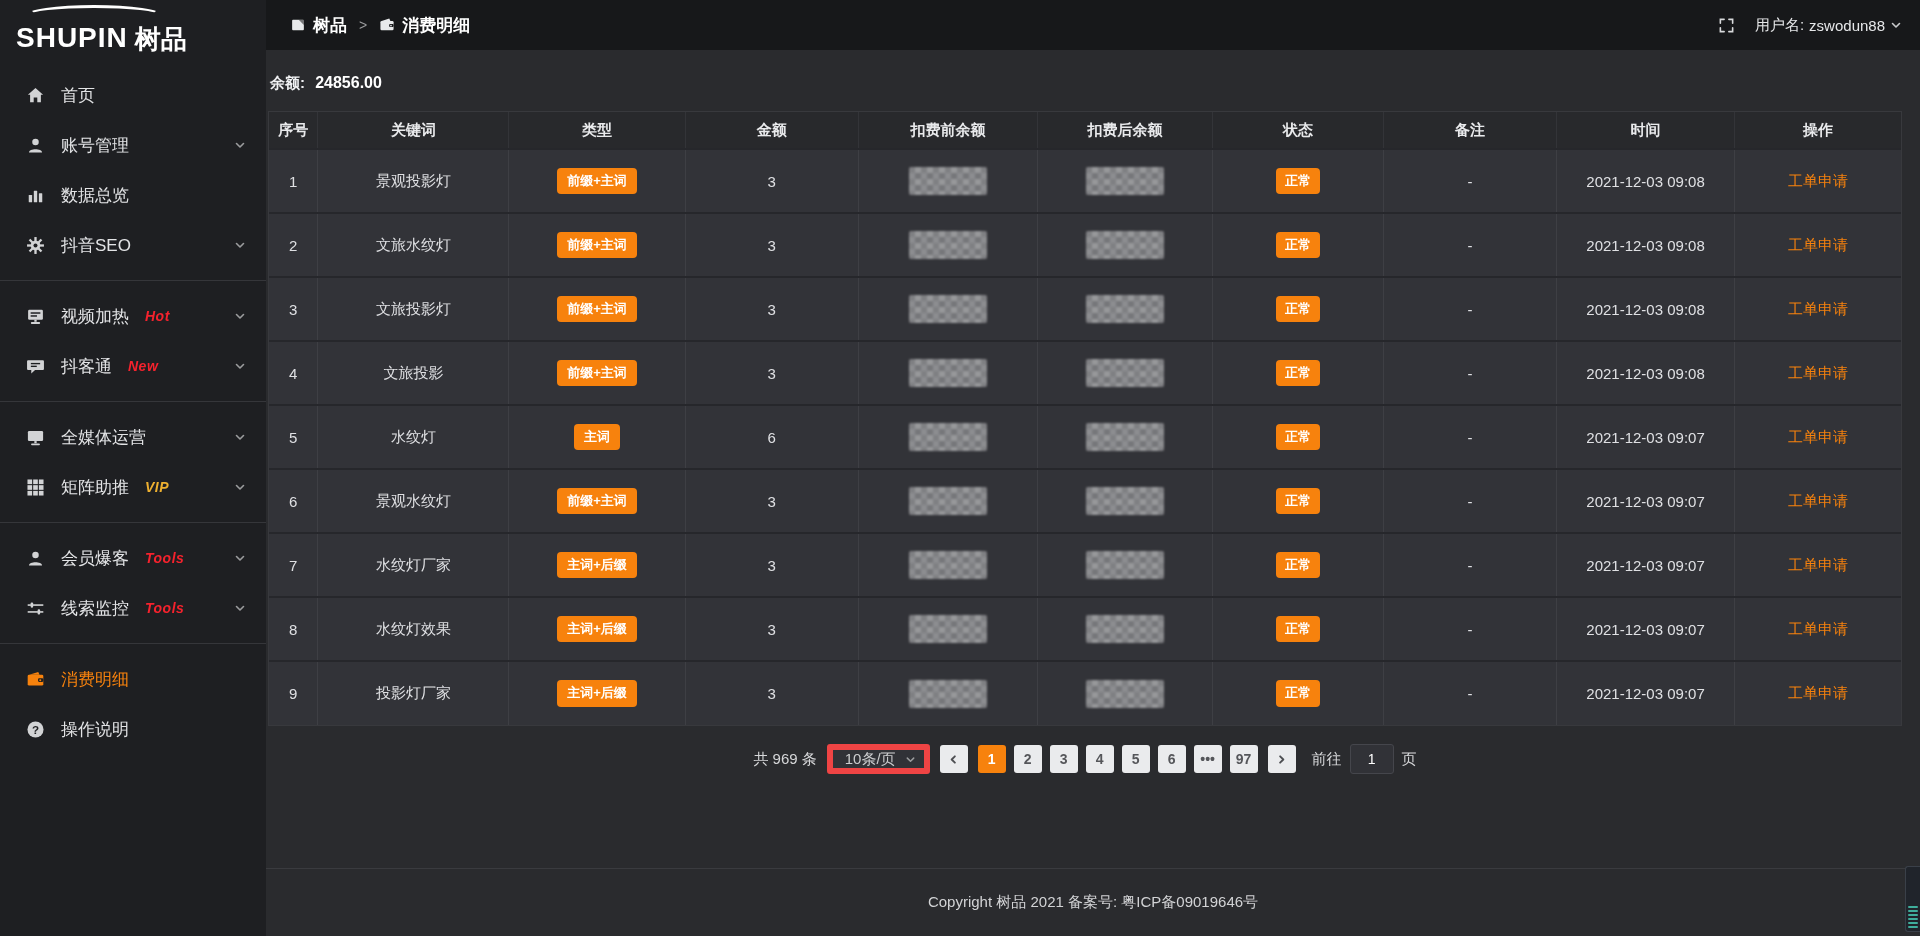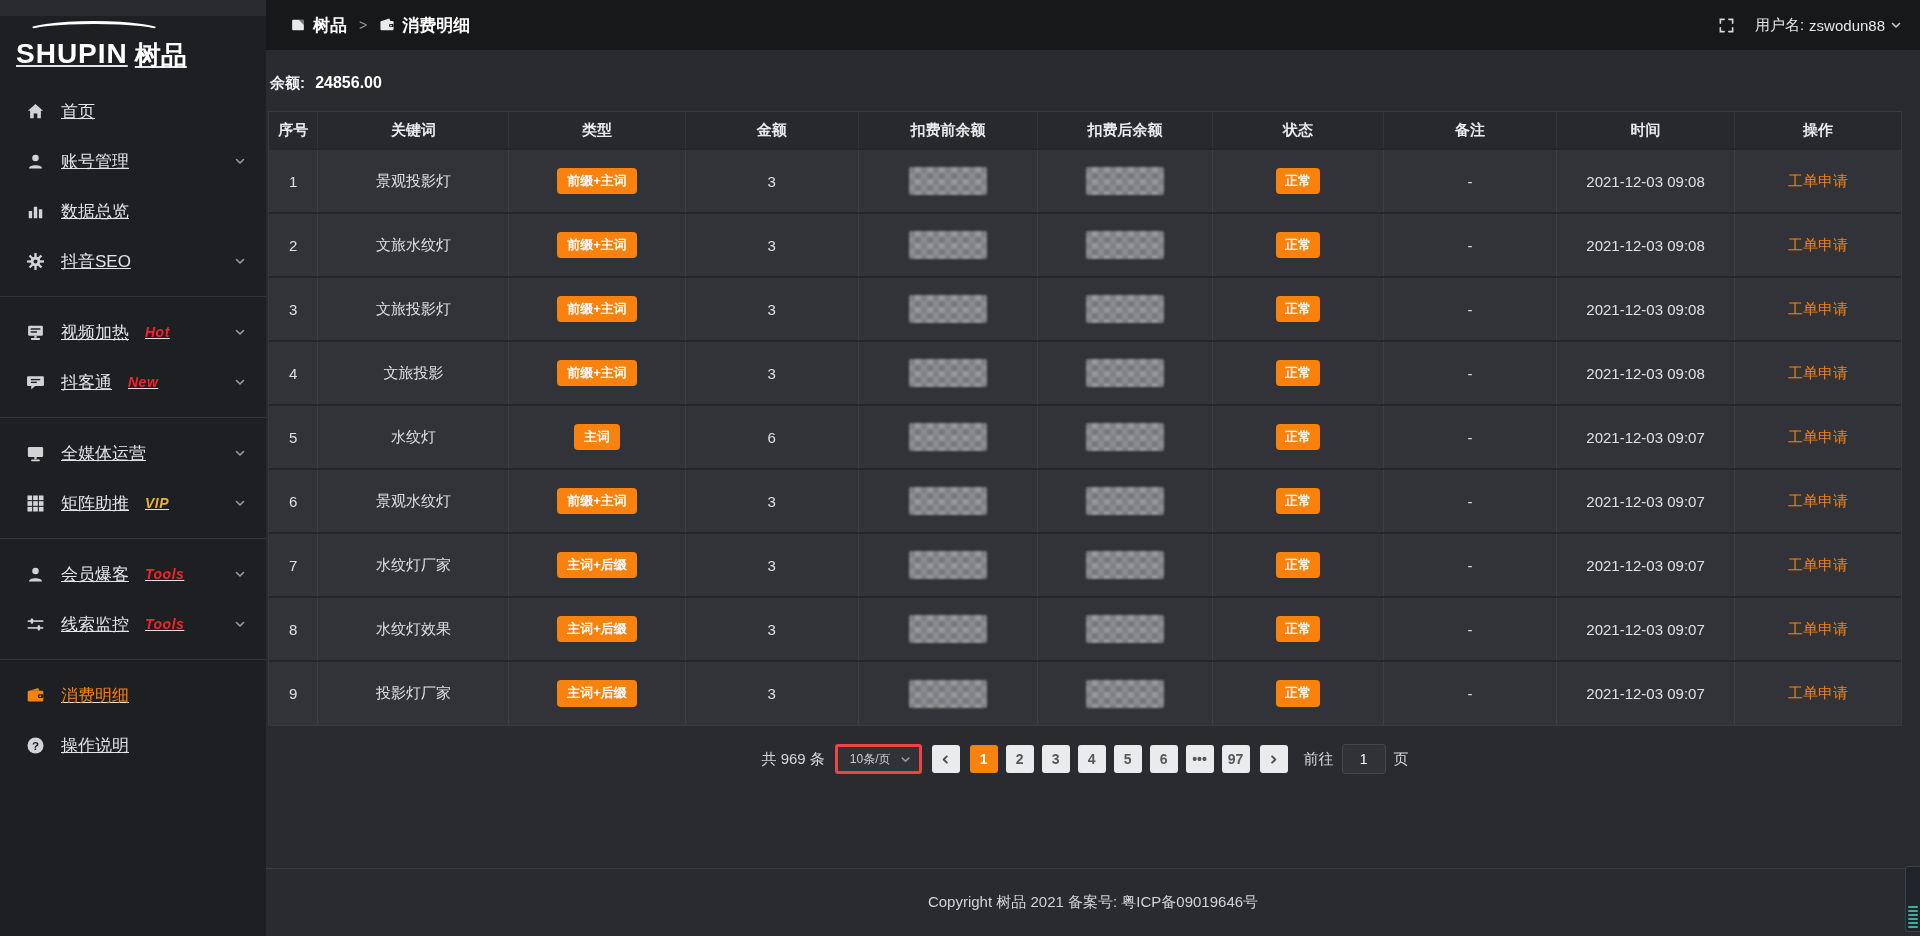--- a/index.html
+++ b/index.html
@@ -5,22 +5,22 @@
   * { box-sizing: border-box; margin: 0; padding: 0; }
   html,body { width:1920px; height:936px; }
   body {
     font-family: "Liberation Sans", "DejaVu Sans", sans-serif;
     background:#2a2b2e; color:#e3e4e6; position:relative; overflow:hidden;
   }
   .icon svg { width:100%; height:100%; display:block; }
 
   
   .sidebar {
-    position:absolute; left:0; top:16px; bottom:0; width:266px;
-    background:#1e1f22; z-index:3;text-decoration:underline; --hole:#1e1f22;
+    position:absolute; left:0; top:0; bottom:0; width:266px;
+    background:#1e1f22; z-index:3; --hole:#1e1f22;
   }
   .logo { position:relative; padding:16px 0 10px 16px; height:62px; display:flex; align-items:flex-end; }
   .logo-arc { position:absolute; top:5px; left:26px; width:136px; height:20px;
     border:3px solid transparent; border-top-color:#ffffff; border-radius:50%; }
   .logo-en { font-size:28px; font-weight:800; letter-spacing:1px; color:#fff; line-height:1; }
   .logo-cn { font-size:26px; font-weight:800; color:#fff; margin-left:7px; line-height:1; }
   .menu { margin-top:8px; }
   .menu-item { height:50px; display:flex; align-items:center; padding:0 20px 0 26px; cursor:pointer; }
   .mi-icon { width:19px; height:19px; margin-right:16px; color:#d2d3d5; flex:none; }
   .mi-label { font-size:17px; color:#e3e4e6; white-space:nowrap; }
@@ -72,22 +72,22 @@
   .status-badge { padding:6px 9px; }
   .masked {
     display:inline-block; width:78px; height:28px; border-radius:2px; vertical-align:middle;
     background-image:conic-gradient(#a0a1a3 25%, #7c7d80 0 50%, #949598 0 75%, #86878a 0);
     background-size:12px 12px; filter:blur(1.2px); opacity:.92;
   }
   .action-link { color:#f7820d; font-size:15px; cursor:pointer; }
 
   
   .pagination { margin:18px 18px 0 2px; display:flex; align-items:center; justify-content:center; gap:10px; font-size:15px; color:#d6d7d9; }
-  .page-size { position:relative; height:30px; background:#313237; border:3px solid #ef4444; border-radius:3px;
-    display:flex; align-items:center; padding:0 28px 0 12px; font-size:12px; color:#cbccce; cursor:pointer; }
+  .page-size { position:relative; height:30px; background:#313237; border:6px solid #ef4444; border-radius:3px;
+    display:flex; align-items:center; padding:0 28px 0 12px; font-size:15px; color:#cbccce; cursor:pointer; }
   .ps-chevron { position:absolute; right:8px; width:11px; height:11px; color:#9b9c9e; }
   .page-list { display:flex; align-items:center; gap:8px; }
   .page-btn, .nav-btn {
     min-width:28px; height:28px; padding:0 6px; background:#eaebed; color:#55565a;
     font-weight:bold; font-size:14px; border-radius:3px; display:flex; align-items:center; justify-content:center; cursor:pointer;
   }
   .page-btn.active { background:#f7820d; color:#fff; }
   .nav-btn { color:#4d4e52; }
   .nav-btn .icon, .nav-btn svg { width:11px; height:11px; }
   .goto { display:flex; align-items:center; gap:8px; margin-left:6px; }

